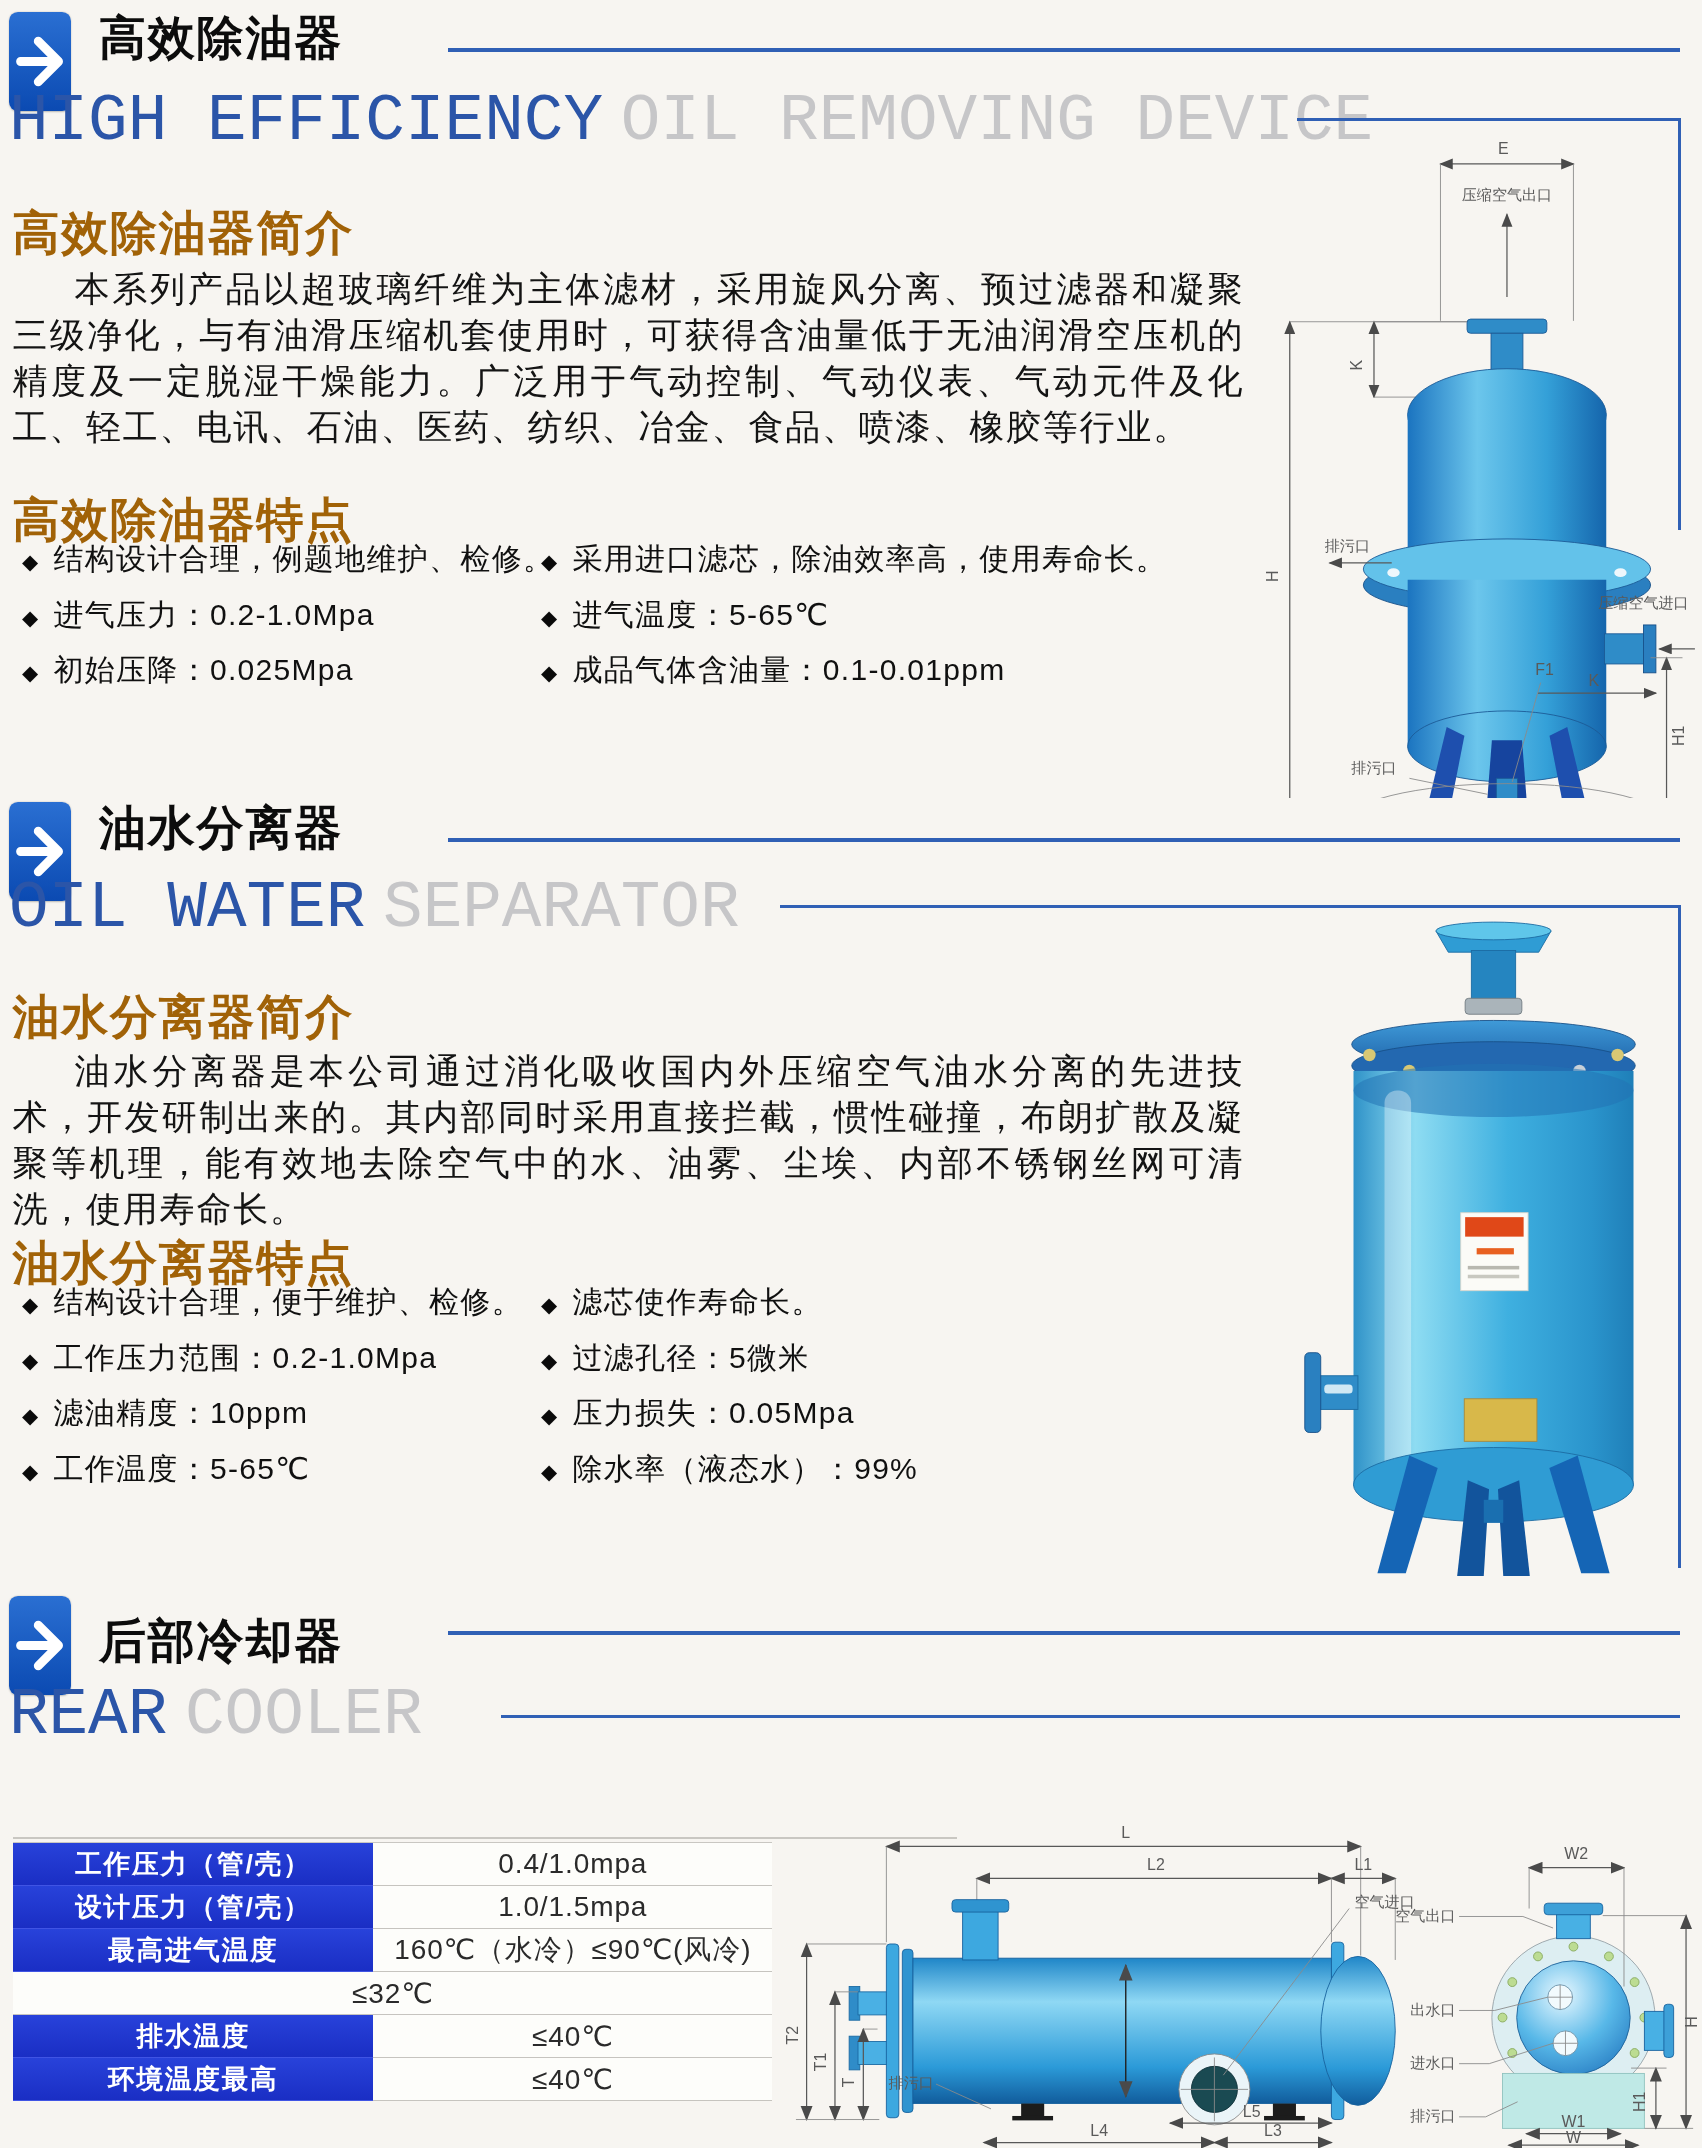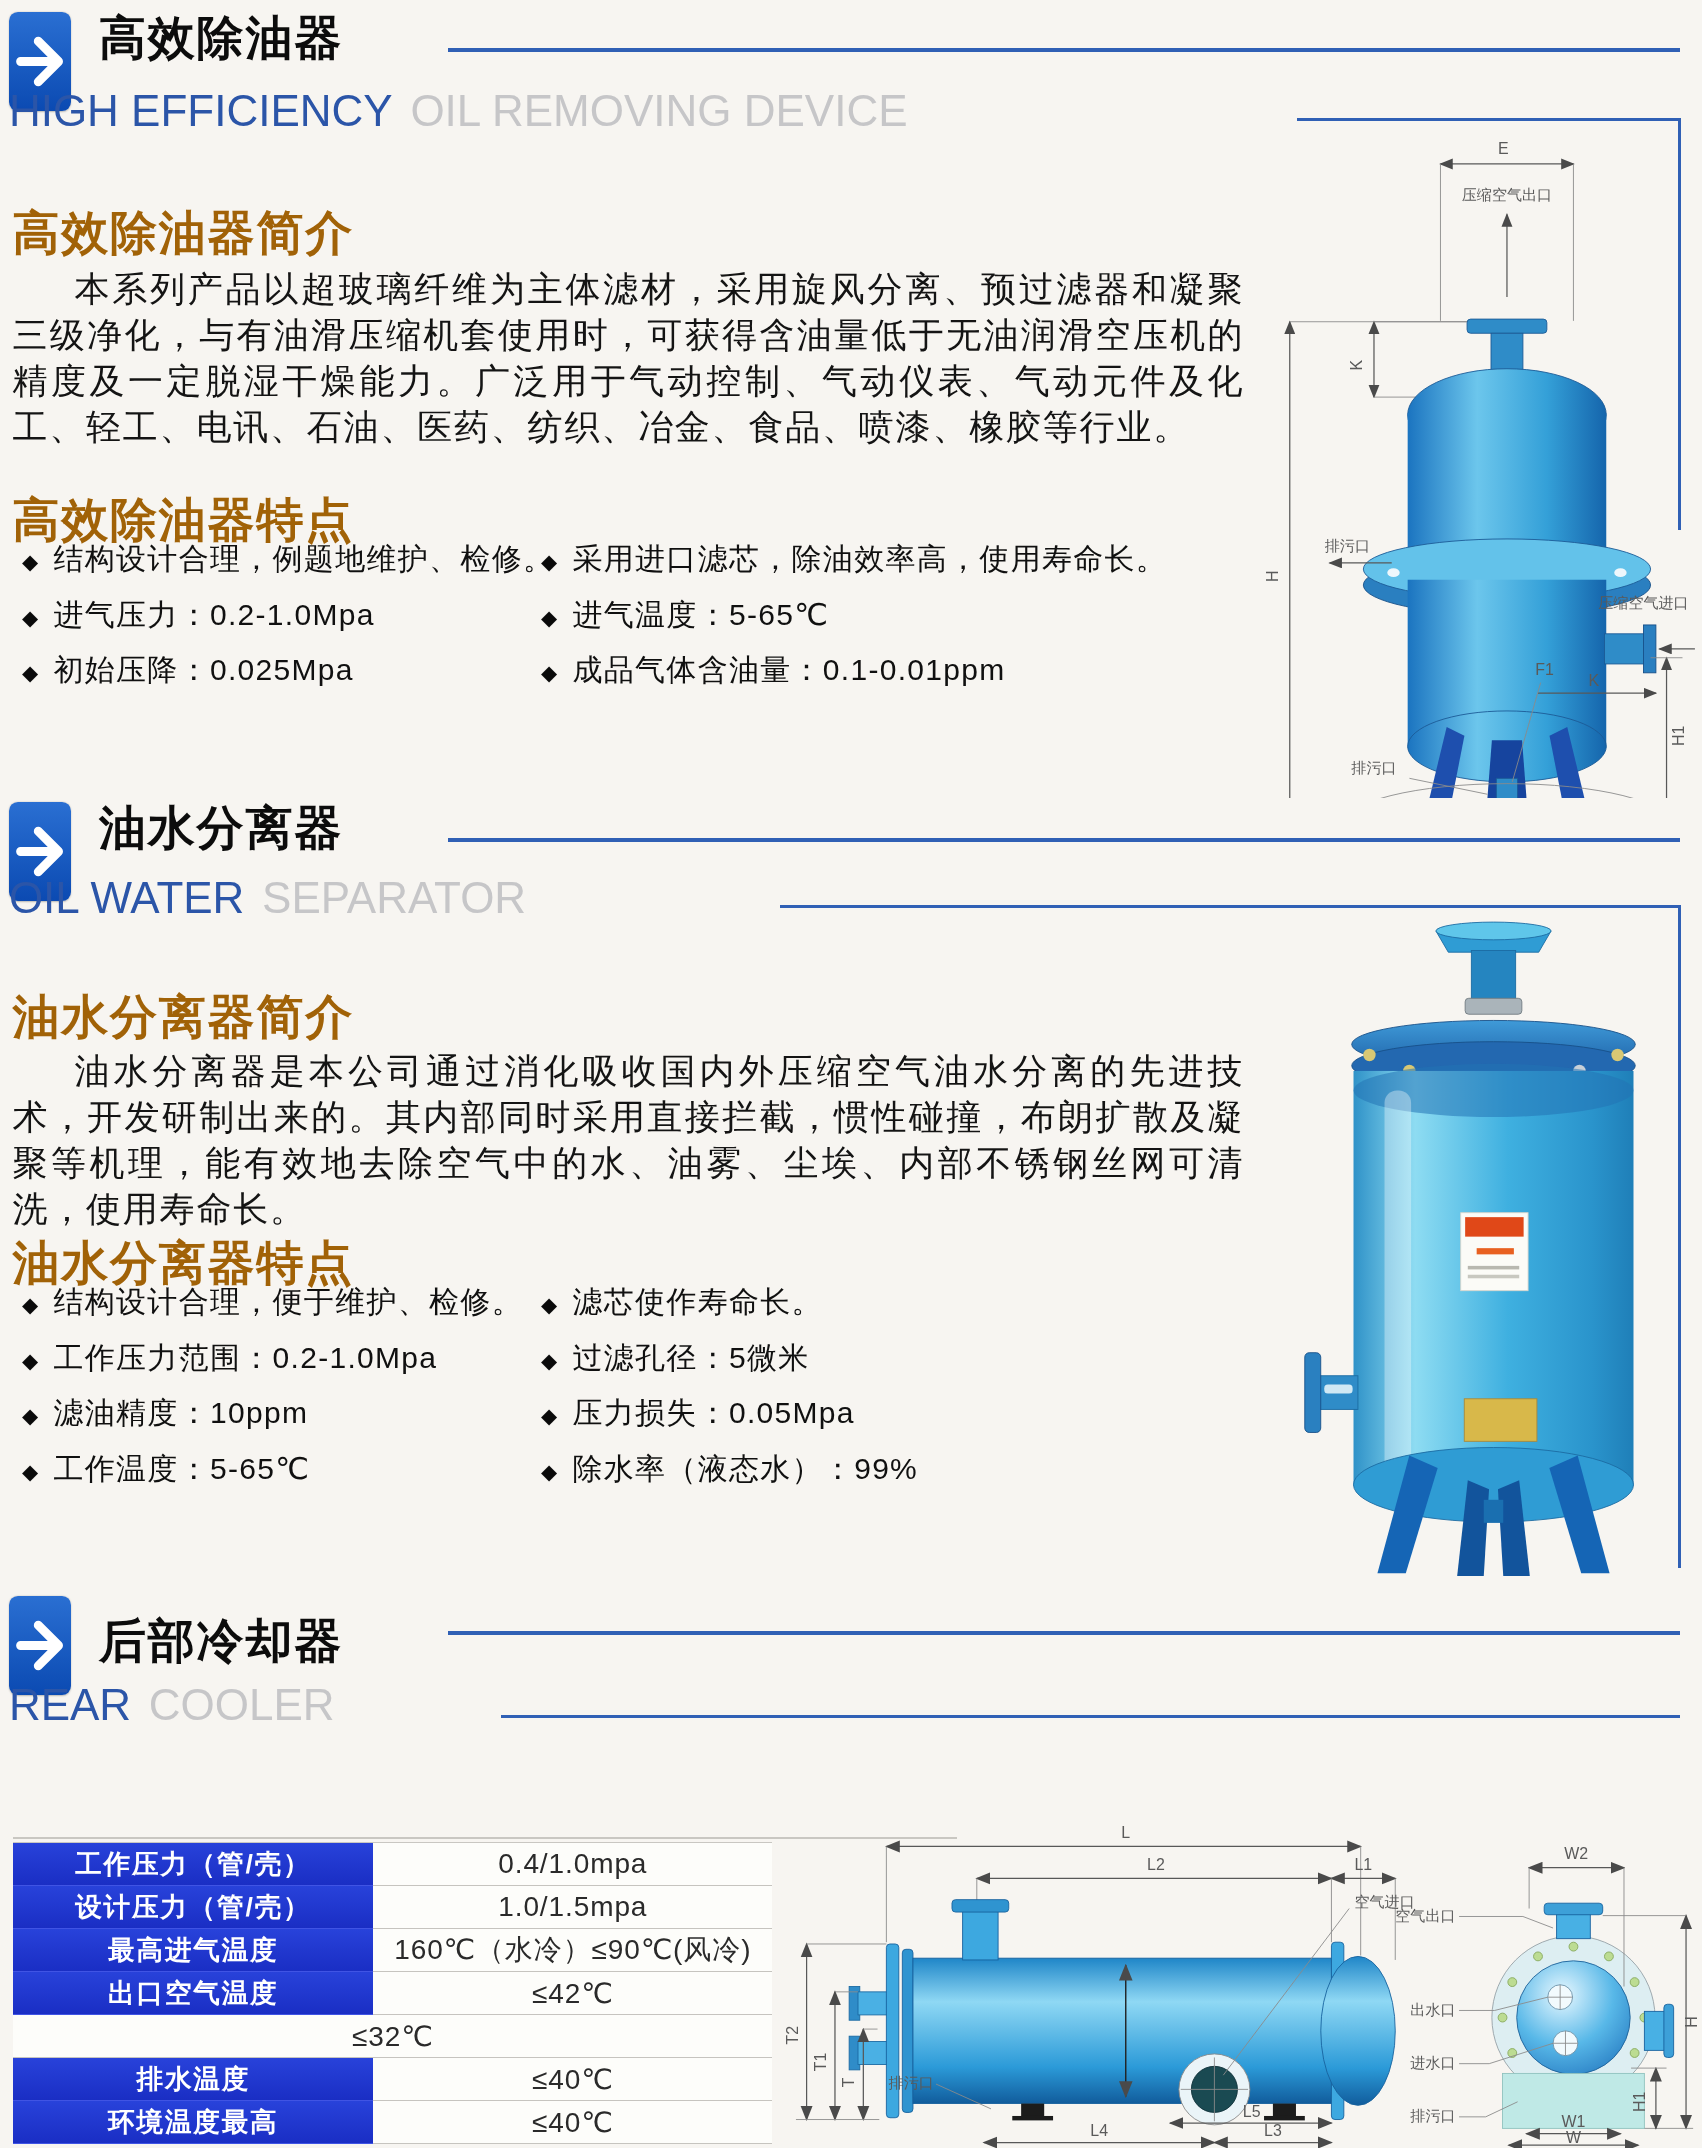--- a/index.html
+++ b/index.html
@@ -6,22 +6,22 @@
   .page{position:relative;width:1702px;height:2148px;background:#f7f5f1;overflow:hidden;
         font-family:"Liberation Sans","DejaVu Sans",sans-serif;color:#161616;}
   .abs{position:absolute;}
   .sec-icon{position:absolute;width:62px;height:99px;border-radius:8.9px;
             background:linear-gradient(180deg,#2a6fd2,#0b4ab2);
             display:flex;align-items:center;justify-content:center;
             box-shadow:0 0.9px 1.8px rgba(0,0,0,.25);}
   .cn-title{position:absolute;font-size:47px;font-weight:900;color:#0c0c0c;
             letter-spacing:1.8px;line-height:1.1;white-space:nowrap;}
   .rule{position:absolute;background:#3060b5;}
-  .en-title{position:absolute;font-family:Liberation Sans, sans-serif;
-            font-size:44px;line-height:1;white-space:nowrap;}
+  .en-title{position:absolute;font-family:Liberation Mono, monospace;
+            font-size:66px;line-height:1;white-space:nowrap;}
   .en-strong{color:#2b55a8;}
   .en-light{color:#c6c6c8;margin-left:17.7px;}
   .h3{position:absolute;font-size:47px;font-weight:700;color:#a16207;letter-spacing:1.8px;white-space:nowrap;}
   .intro{position:absolute;font-size:35px;line-height:46px;color:#141414;
          letter-spacing:1.8px;text-indent:62px;margin:0;text-align:justify;}
   .feat-col{position:absolute;}
   .feat-item{display:flex;align-items:baseline;font-size:30px;color:#101010;
              margin-bottom:17.7px;letter-spacing:1.3px;white-space:nowrap;line-height:35px;}
   .bullet{font-size:21px;margin-right:14px;color:#0a0a0a;flex:0 0 auto;}
   .spec-table{position:absolute;left:13.3px;top:1842px;width:759px;border-top:1.8px solid #c9c7c2;}
@@ -297,24 +297,20 @@
     </div>
     <div class="trow">
       <div class="tlabel">设计压力（管/壳）</div>
       <div class="tvalue">1.0/1.5mpa</div>
     </div>
     <div class="trow">
       <div class="tlabel">最高进气温度</div>
       <div class="tvalue">160℃（水冷）≤90℃(风冷)</div>
     </div>
     <div class="trow">
-      <div class="tlabel">出口空气温度</div>
-      <div class="tvalue">≤42℃</div>
-    </div>
-    <div class="trow">
       <div class="tvalue">≤32℃</div>
     </div>
     <div class="trow">
       <div class="tlabel">排水温度</div>
       <div class="tvalue">≤40℃</div>
     </div>
     <div class="trow">
       <div class="tlabel">环境温度最高</div>
       <div class="tvalue">≤40℃</div>
     </div>

